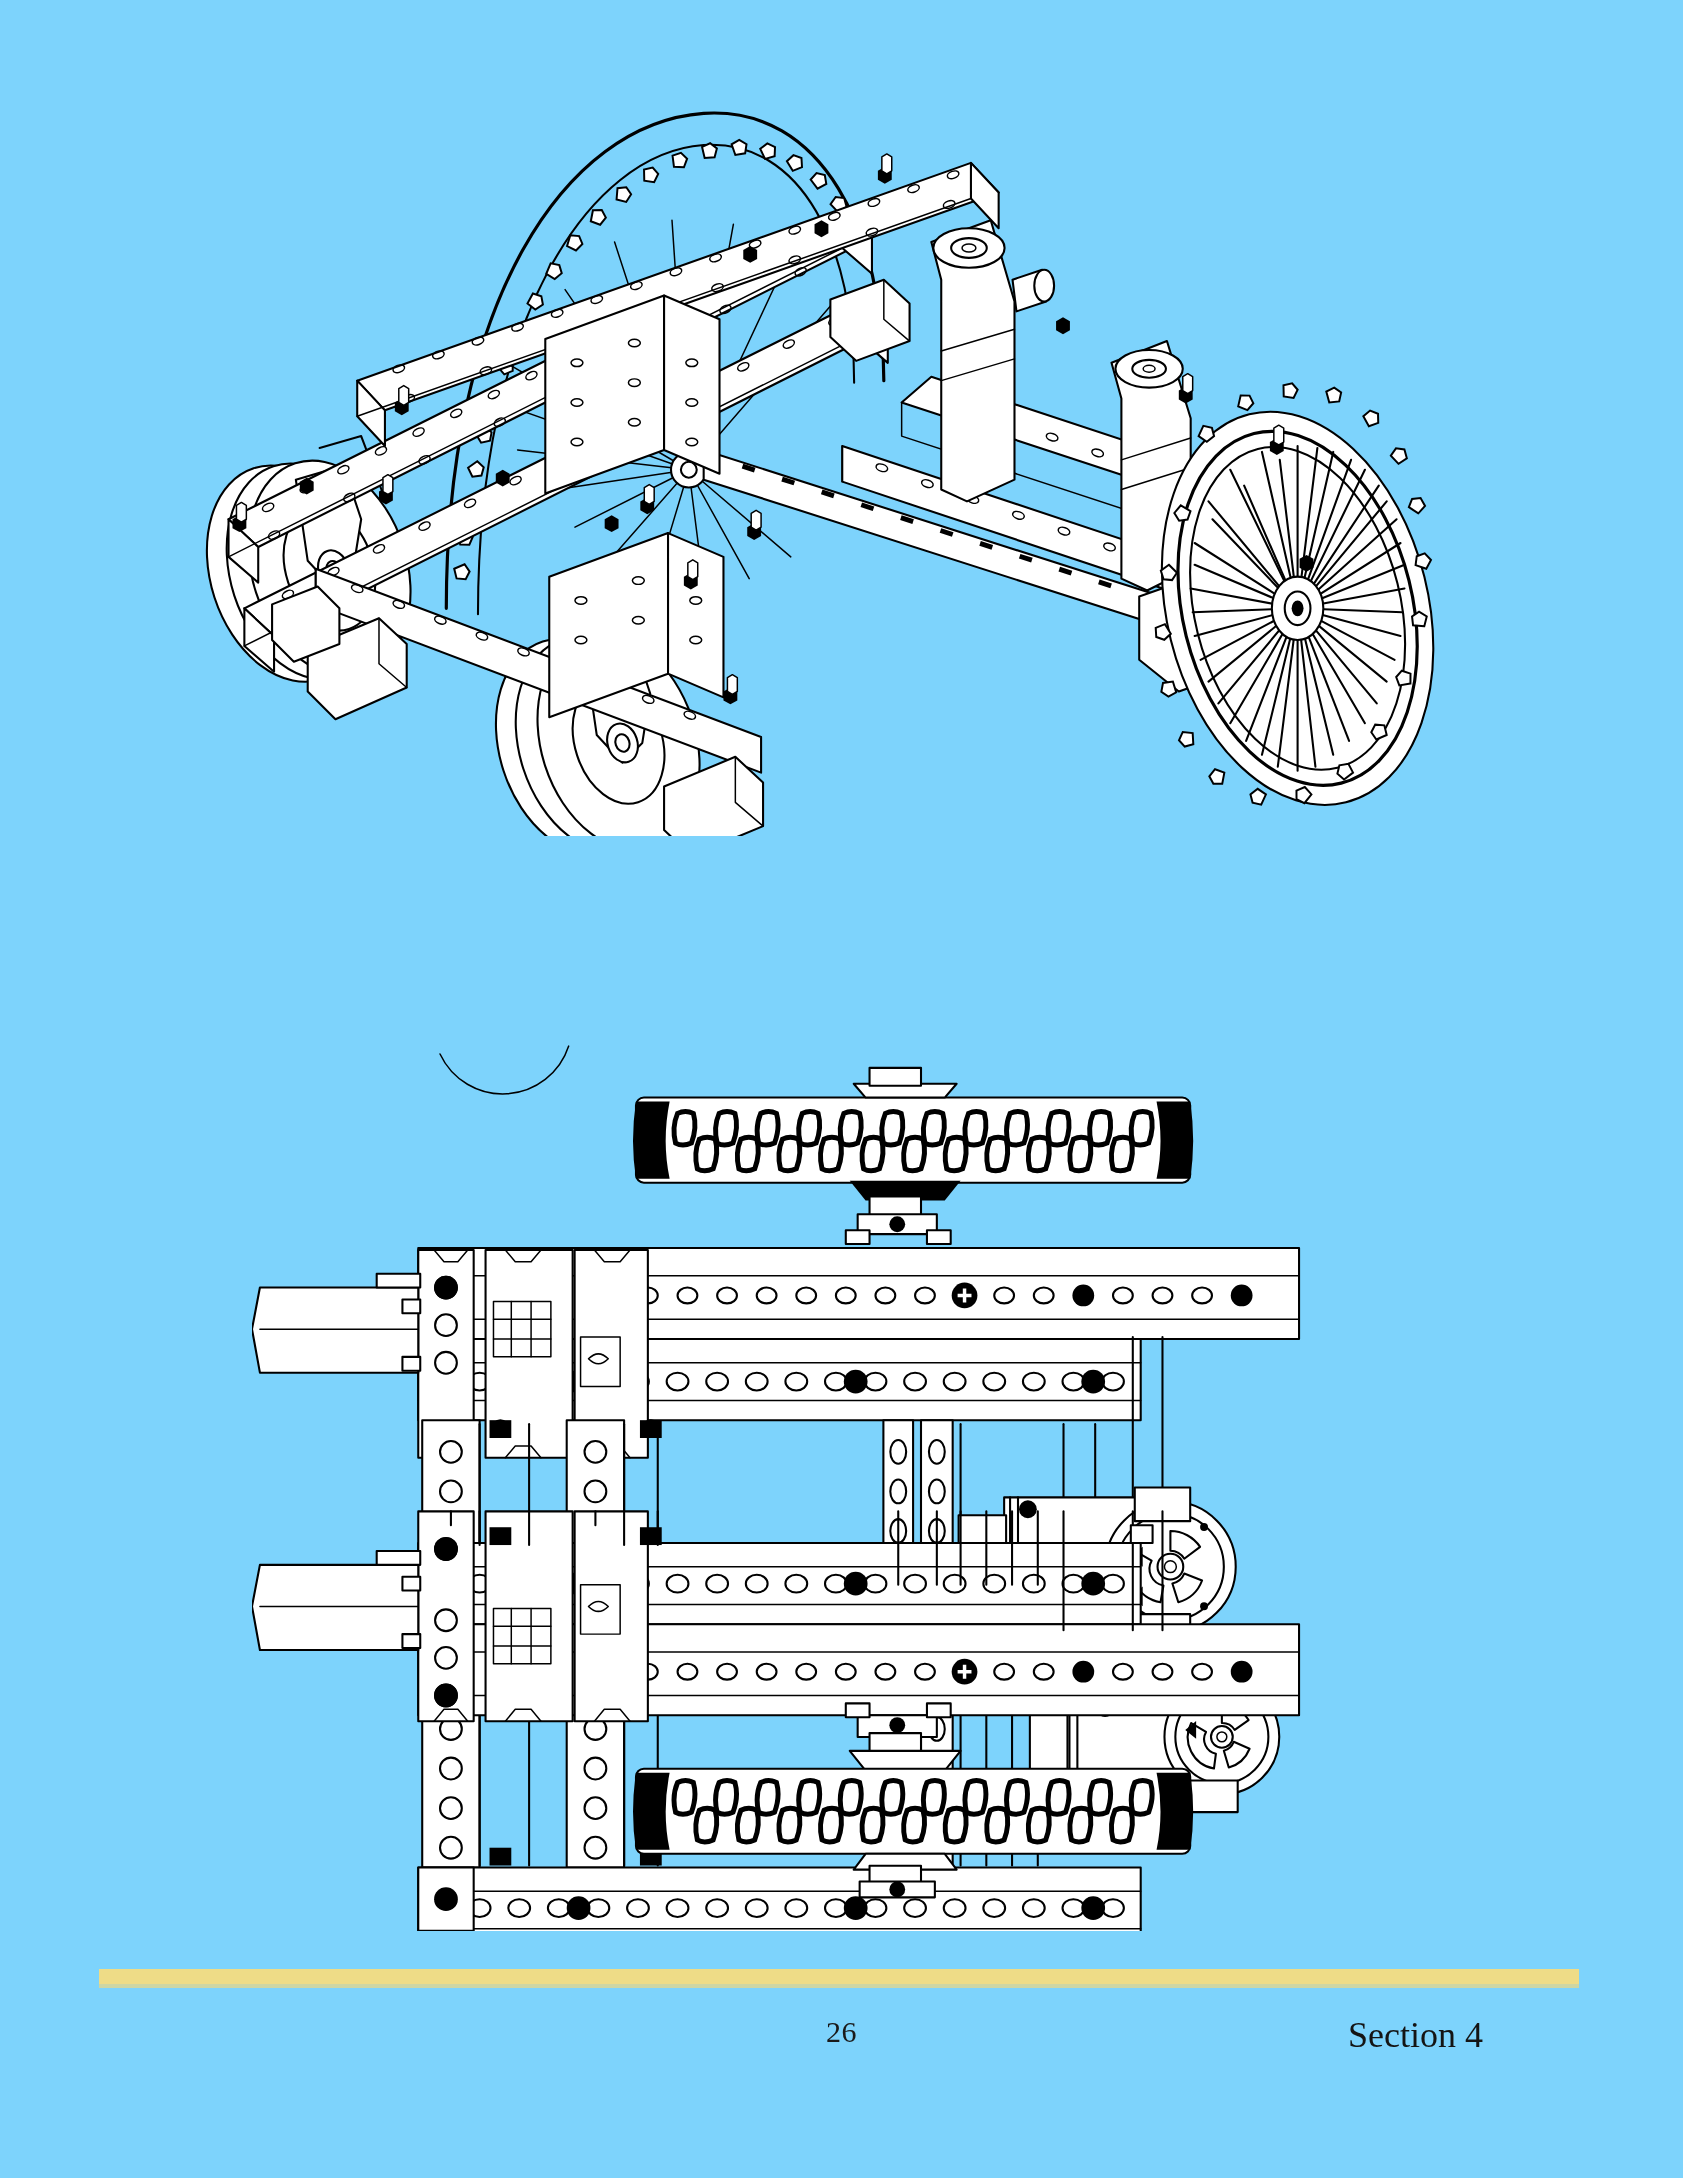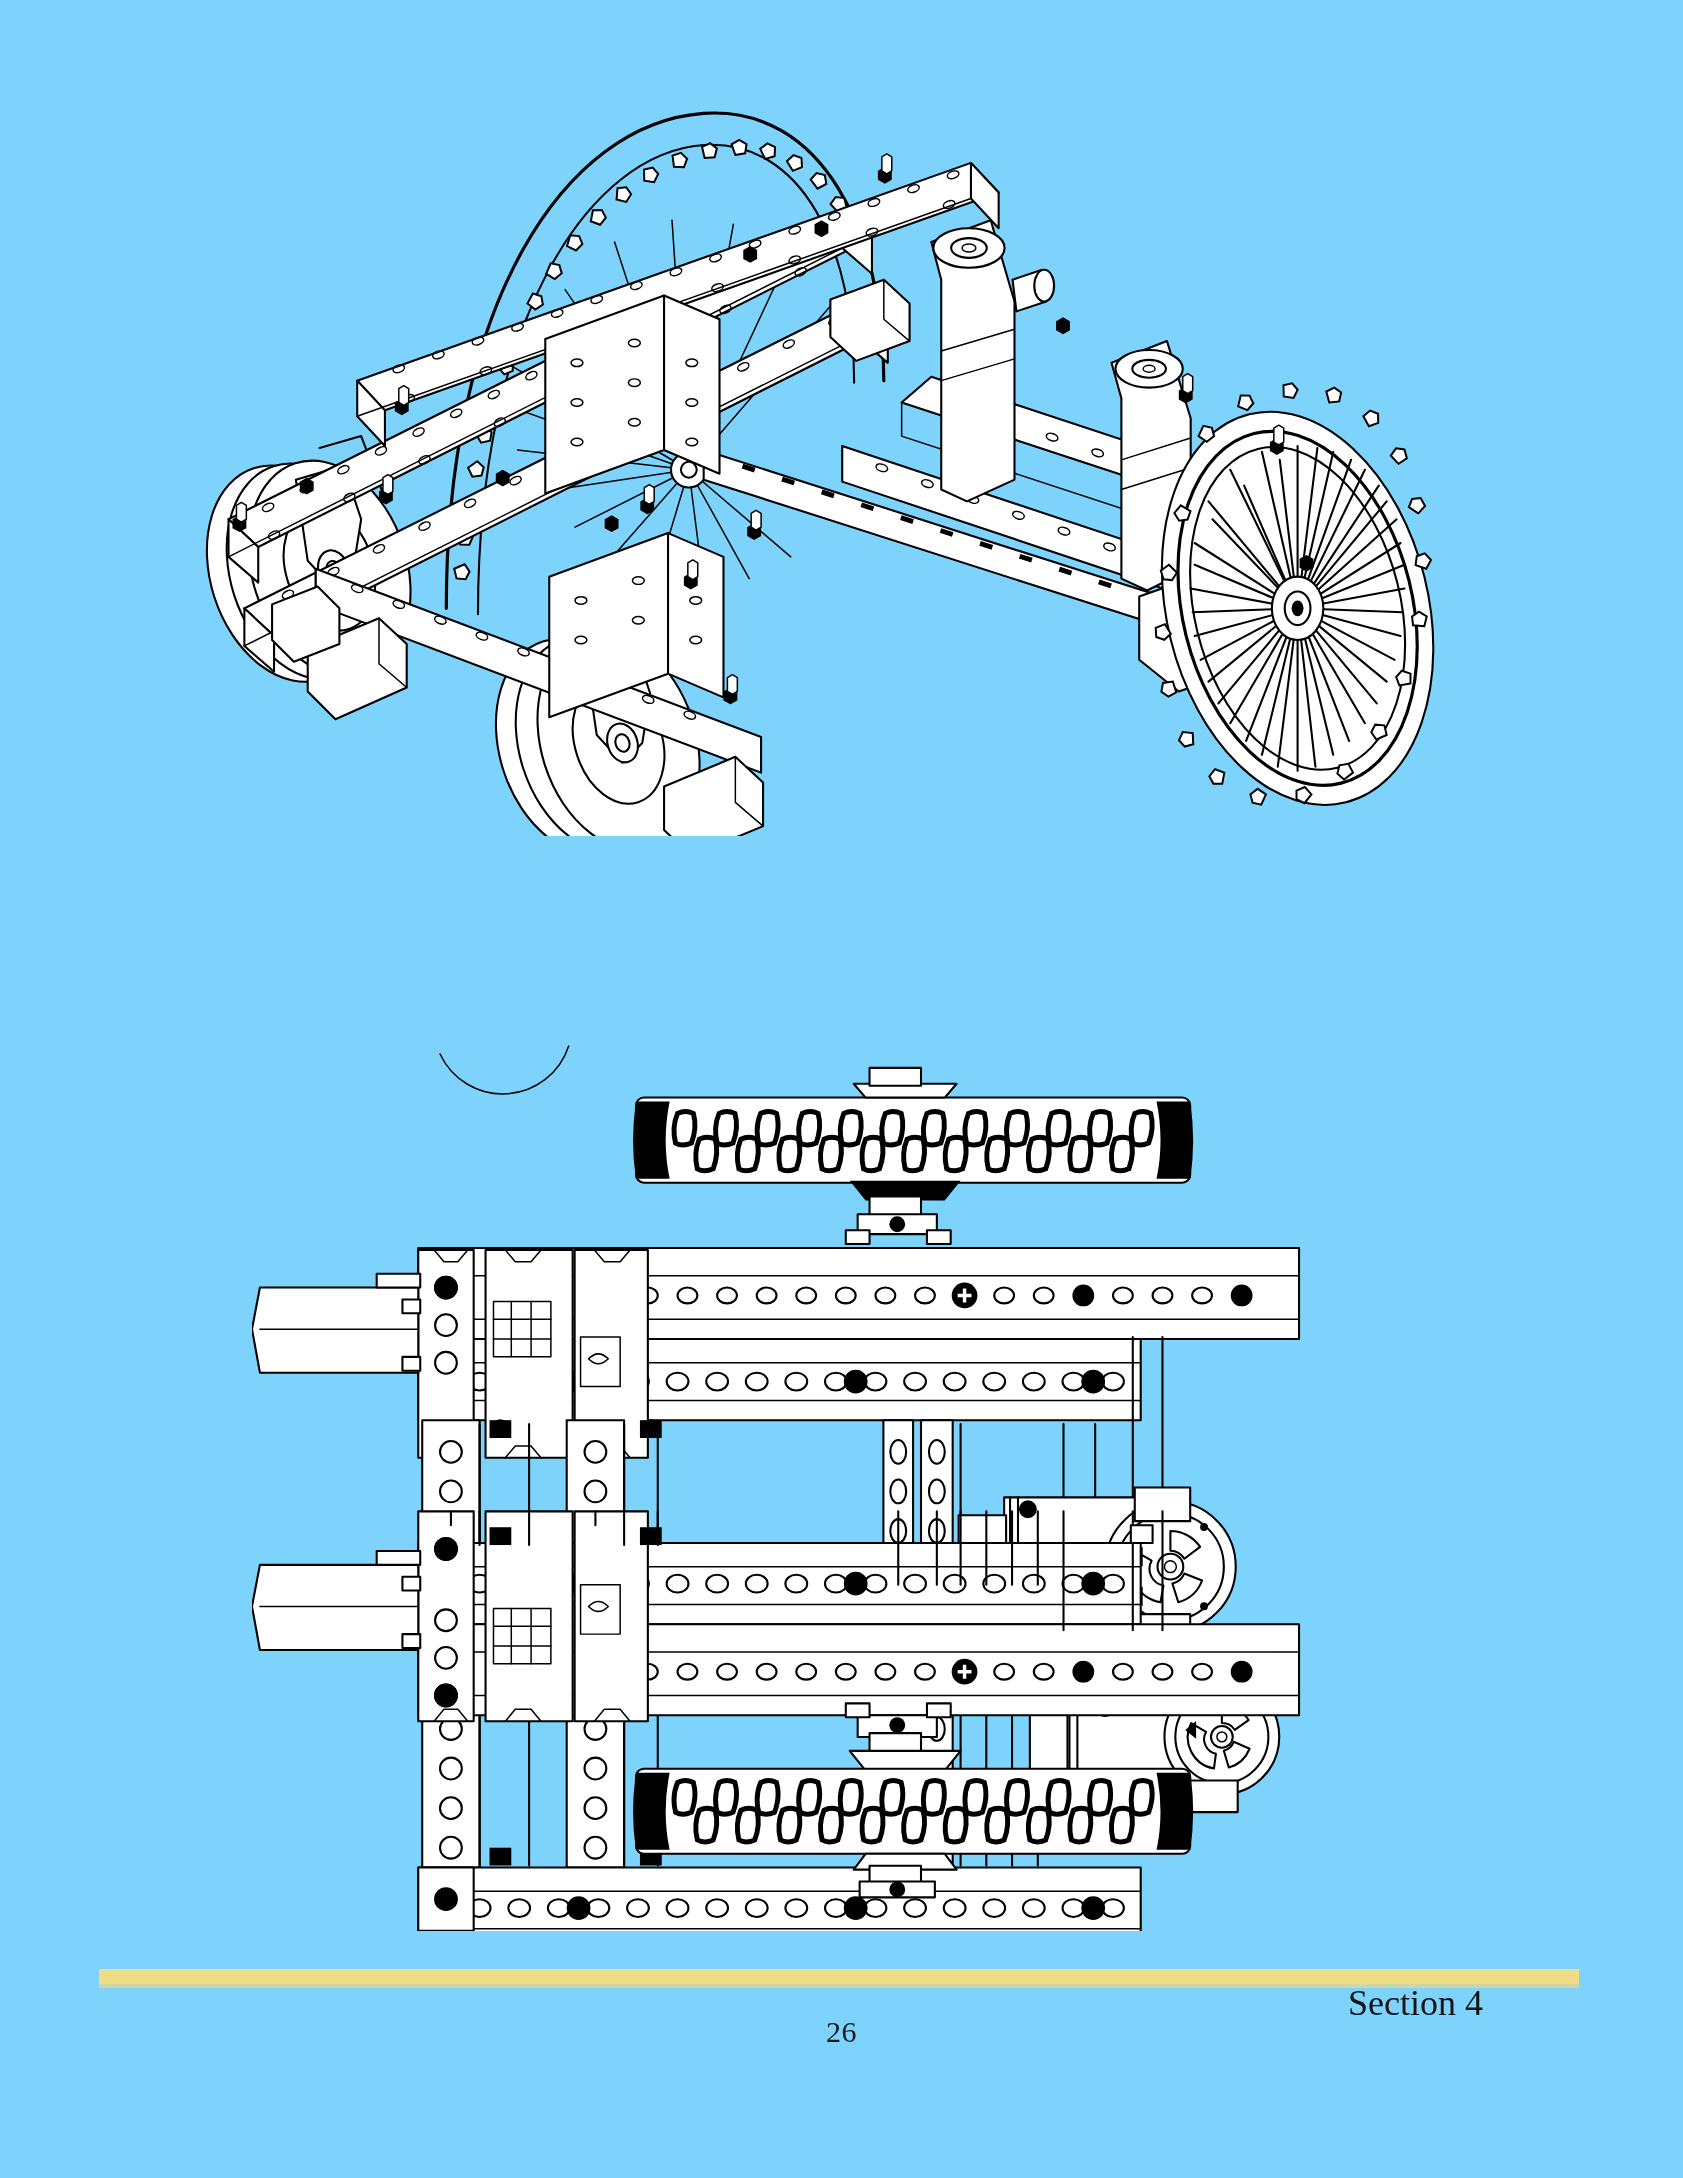--- a/index.html
+++ b/index.html
@@ -85,21 +85,21 @@
     position: absolute;
     right: 99px;
     top: 1980px;
     text-align: center;
     font-family: "Liberation Serif", serif;
     font-size: 36px;
     line-height: 1.32;
     color: #141414;
     width: 337px;
   }
-  .section-block div { white-space: nowrap; }
+  .section-block div { white-space: nowrap; margin-top: 32px; }
 
   
   .ln   { fill: none; stroke: #000; stroke-width: 2.1; stroke-linejoin: round; stroke-linecap: round; }
   .ln-t { fill: none; stroke: #000; stroke-width: 1.5; stroke-linejoin: round; stroke-linecap: round; }
   .ln-h { fill: none; stroke: #000; stroke-width: 3.2; stroke-linejoin: round; stroke-linecap: round; }
   .fillw { fill: #ffffff; stroke: #000; stroke-width: 2.1; stroke-linejoin: round; }
   .fillk { fill: #000000; stroke: none; }
   .fillw-t { fill: #ffffff; stroke: #000; stroke-width: 1.5; stroke-linejoin: round; }
 </style>
 </head>

